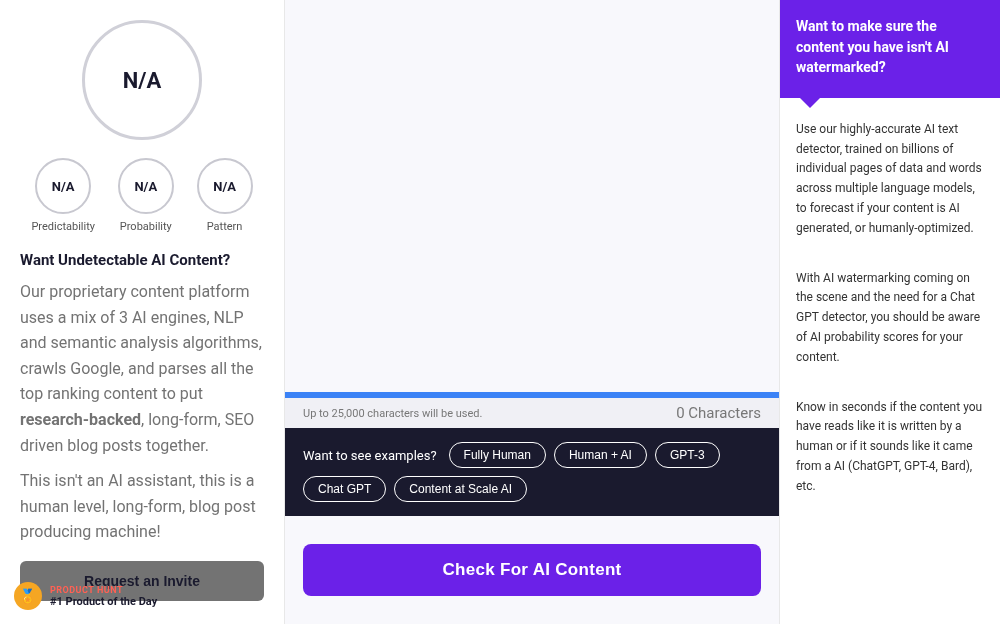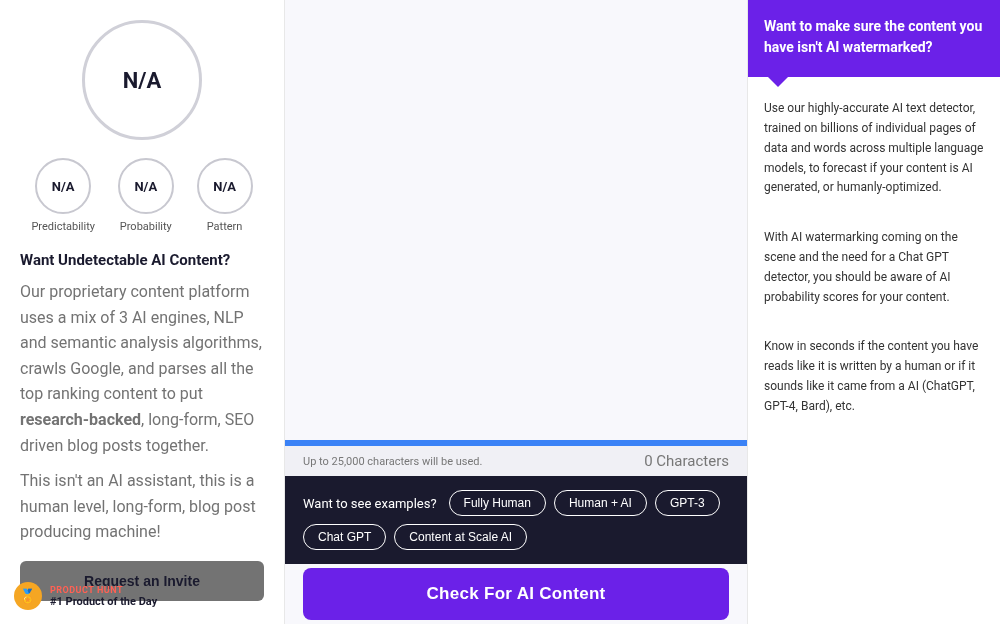--- a/index.html
+++ b/index.html
@@ -223,40 +223,40 @@
       padding: 5px 14px;
       border-radius: 20px;
       border: 1.5px solid #fff;
       background: transparent;
       color: #fff;
       font-size: 12px;
       cursor: pointer;
     }
 
     .check-btn-area {
-      padding: 4px 18px;
+      padding: 28px 18px;
       background: #f8f8fc;
     }
 
     .check-btn {
       width: 100%;
       padding: 16px;
       background: #6b21e8;
       border: none;
       border-radius: 8px;
       font-size: 17px;
       font-weight: 700;
       color: #fff;
       cursor: pointer;
       letter-spacing: 0.3px;
     }
 
     
     .right-panel {
-      width: 253px;
+      width: 221px;
       background: #fff;
       display: flex;
       flex-direction: column;
       border-left: 1px solid #e8e8e8;
     }
 
     .right-header {
       background: #6b21e8;
       padding: 16px 16px 20px;
       position: relative;

